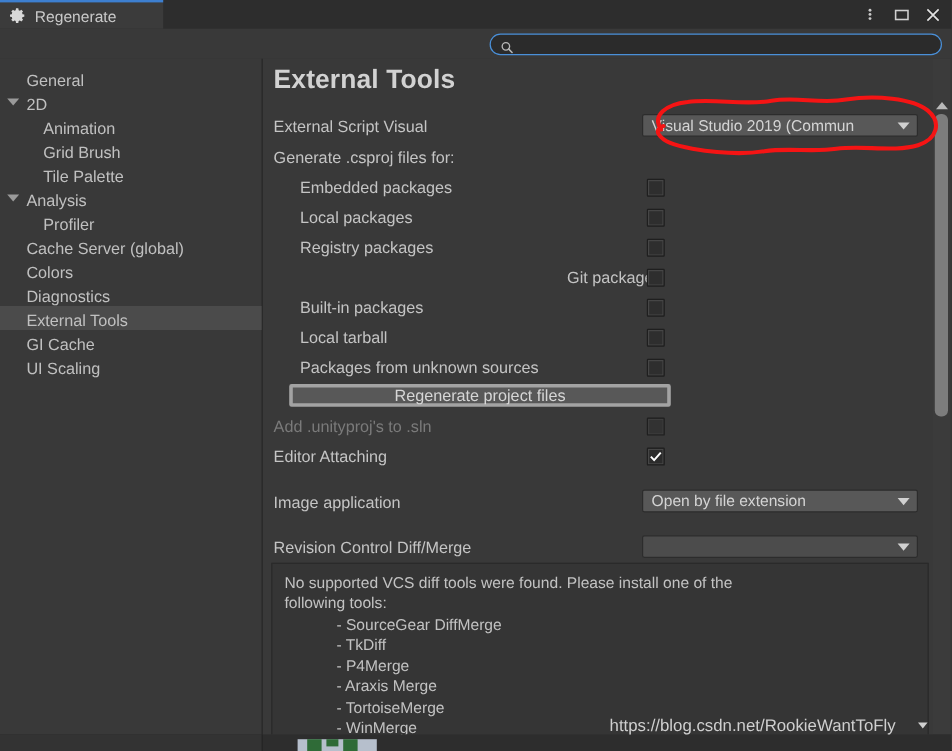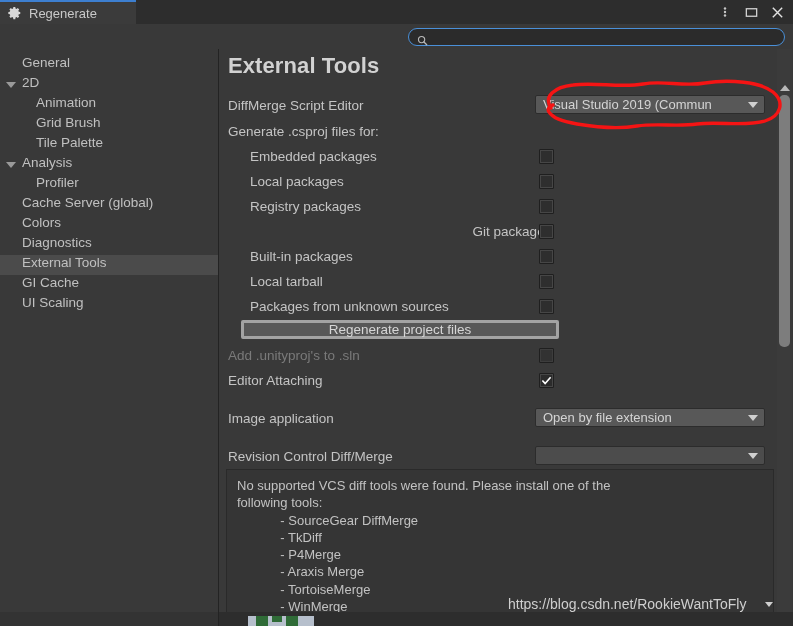--- a/index.html
+++ b/index.html
@@ -103,21 +103,21 @@
     width: 219px;
     height: 563px;
     background: #393939;
     border-right: 1px solid #232323;
     padding-top: 6px;
     position: relative;
   }
   .side-item {
     height: 20px;
     display: flex;
-    align-items: flex-start;
+    align-items: flex-end;
     font-size: 13.5px;
     color: #c0c0c0;
     position: relative;
     padding-right: 6px;
   }
   .side-item.selected { background: #4b4b4b; }
   .side-item .arrow-slot {
     width: 22px; height: 20px;
     display: flex; align-items: center; justify-content: center;
     flex: none;
@@ -425,21 +425,21 @@
         <span class="arrow-slot"></span>
         <span class="side-label">UI Scaling</span>
       </div>
     </div>
 
     <div class="main">
 
       <div class="page-title">External Tools</div>
 
       <div class="row" style="top:46px;">
-        <span class="row-label">DiffMerge Script Editor</span>
+        <span class="row-label">External Script Visual</span>
       </div>
       <div class="dropdown" style="left:316px; top:46px; width:230px;">
         <span class="dd-text">Visual Studio 2019 (Commun</span>
         <span class="dd-arrow"></span>
       </div>
 
       <div class="row" style="top:72px;">
         <span class="row-label">Generate .csproj files for:</span>
       </div>
 

